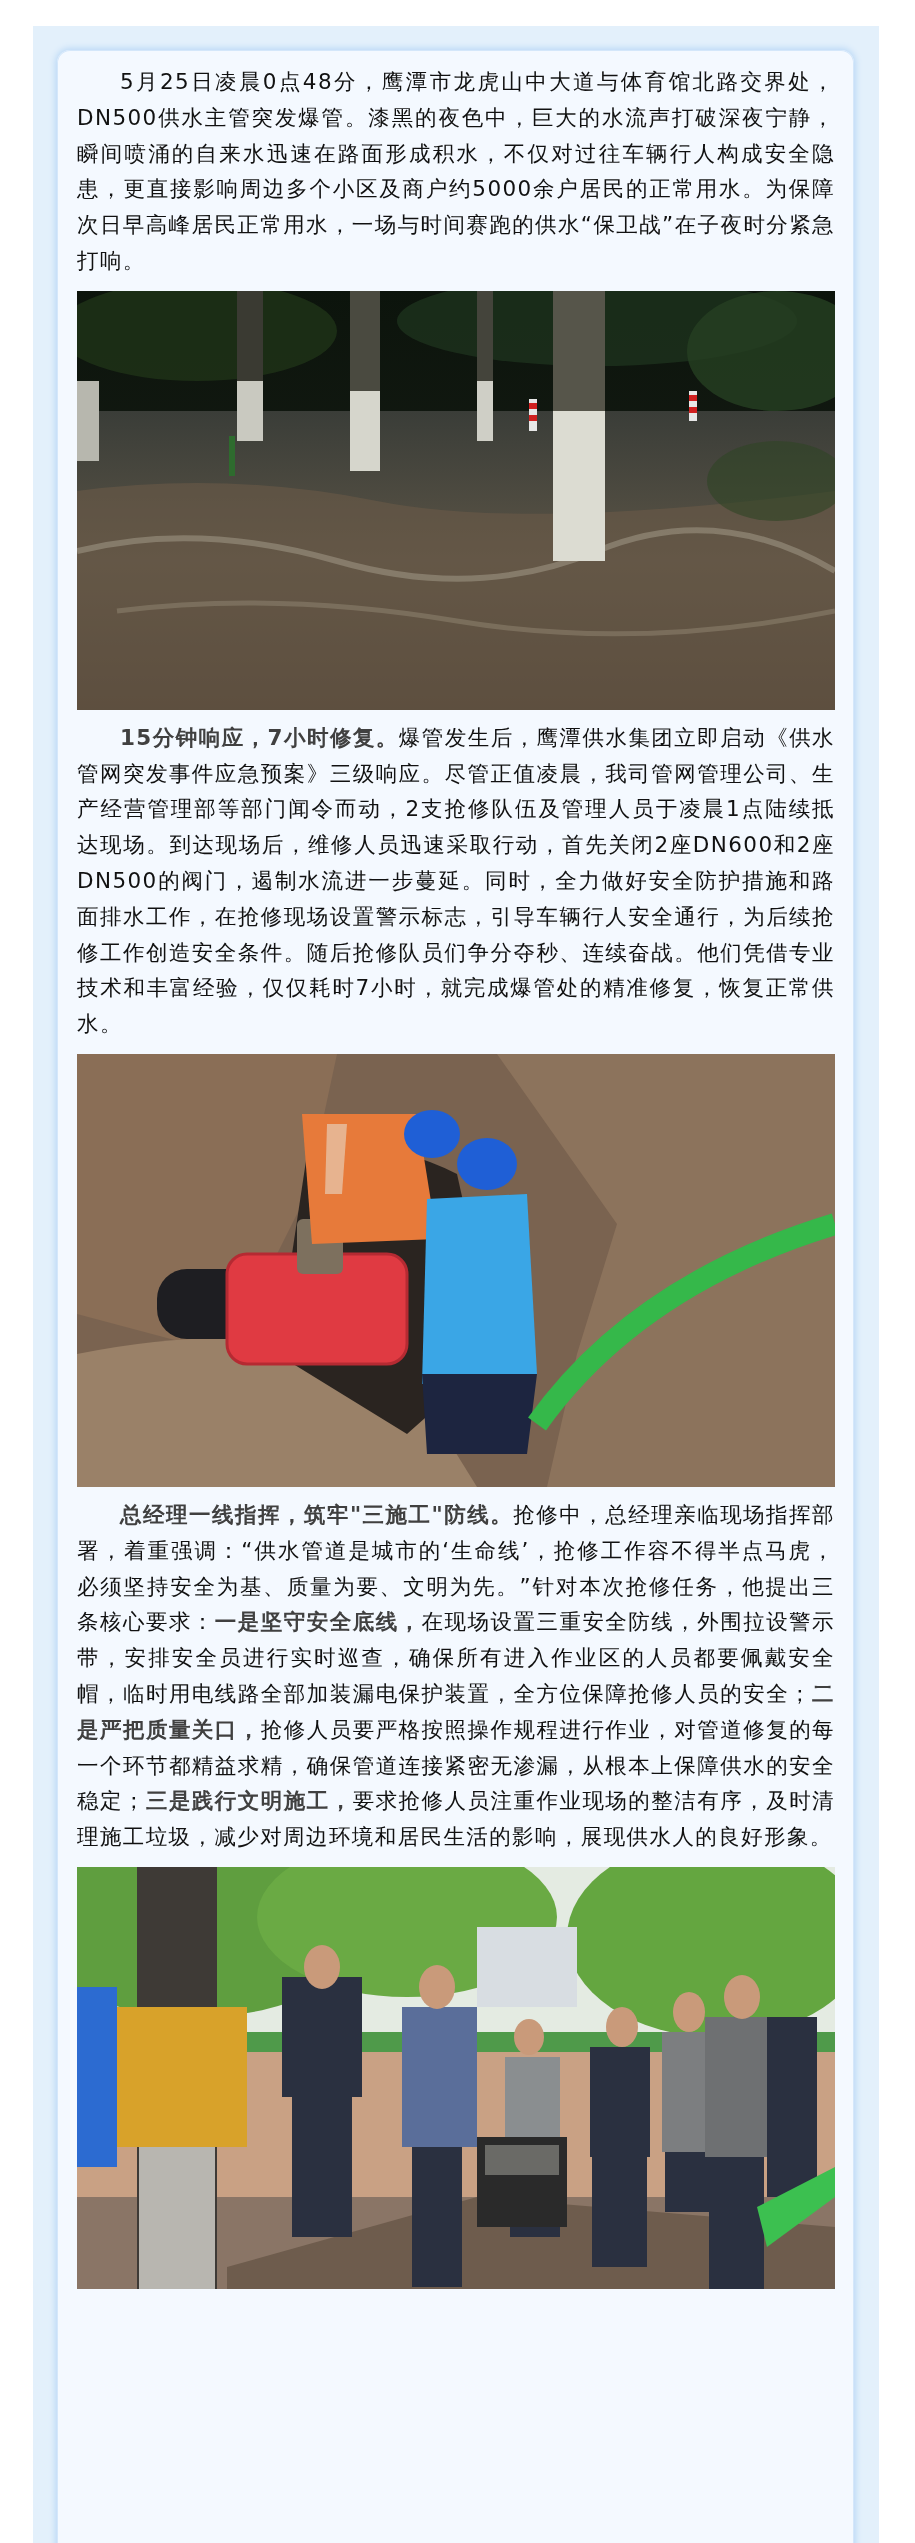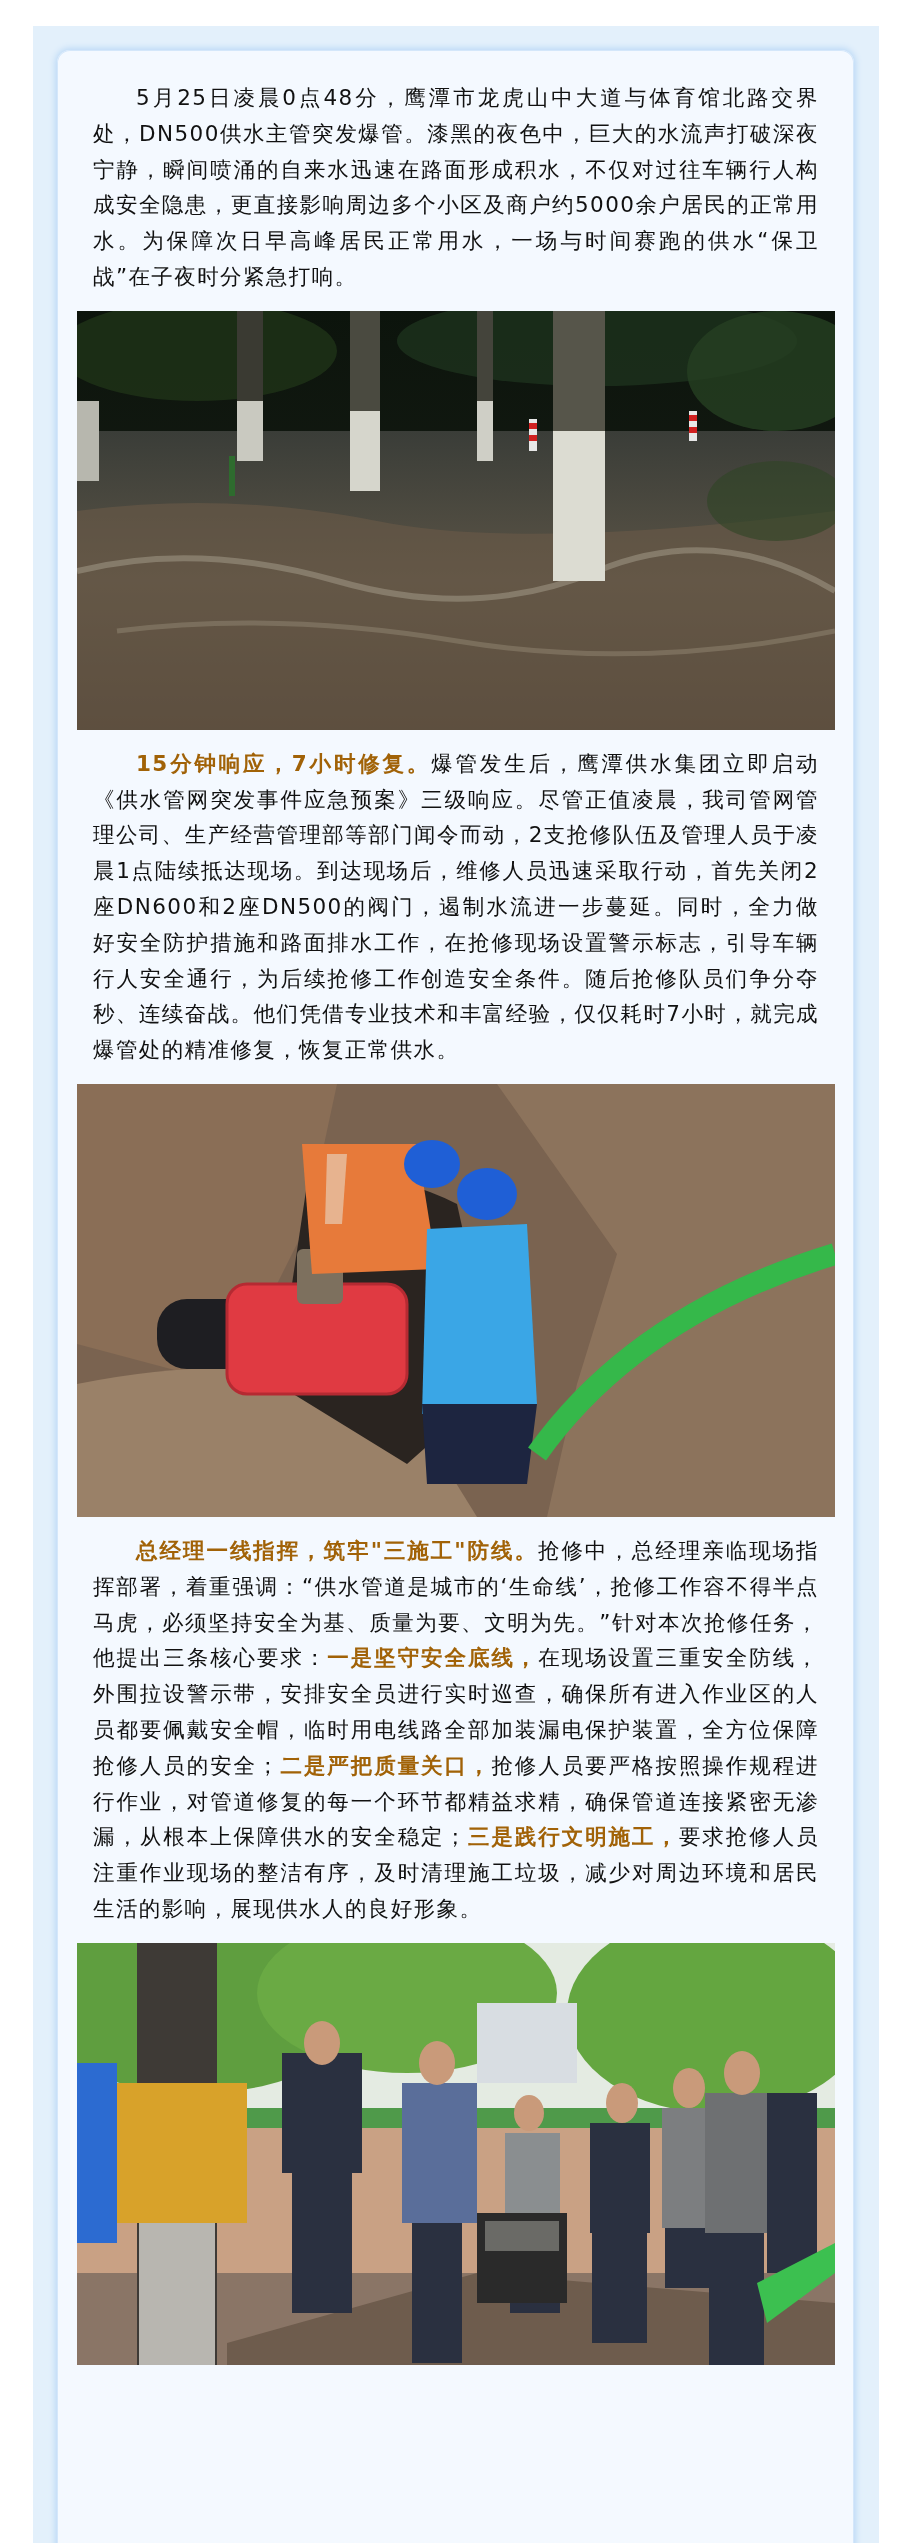--- a/index.html
+++ b/index.html
@@ -9,24 +9,24 @@
     position: absolute; left: 33px; top: 26px; width: 846px; height: 2540px;
     background: #e3f0fb;
   }
   .card {
     position: absolute; left: 24px; top: 24px; width: 797px; height: 2520px;
     background: #f4f9ff; border-radius: 13px;
     box-shadow: 0 0 6px 2px #bcd9f6, inset 0 0 0 1px #d4e7fa;
     box-sizing: border-box; padding: 14px 19px 0 20px;
   }
   .para {
-    margin: 16px; font-size: 21.5px; line-height: 35.8px; color: #111;
+    margin: 0; font-size: 21.5px; line-height: 35.8px; color: #111;
     text-align: justify; text-indent: 2em; letter-spacing: 1.4px;
   }
-  .para b { font-weight: bold; color: #a16207; }
+  .para b { font-weight: bold; color: #404040; }
   .photo {
     display: block; width: 758px; overflow: hidden; position: relative;
     margin: 12px 0 10px 0;
   }
   .photo svg { display: block; width: 100%; height: 100%; }
   #p1 { height: 419px; }
   #p2 { height: 433px; }
   #p3 { height: 422px; }
 </style>
 </head>

